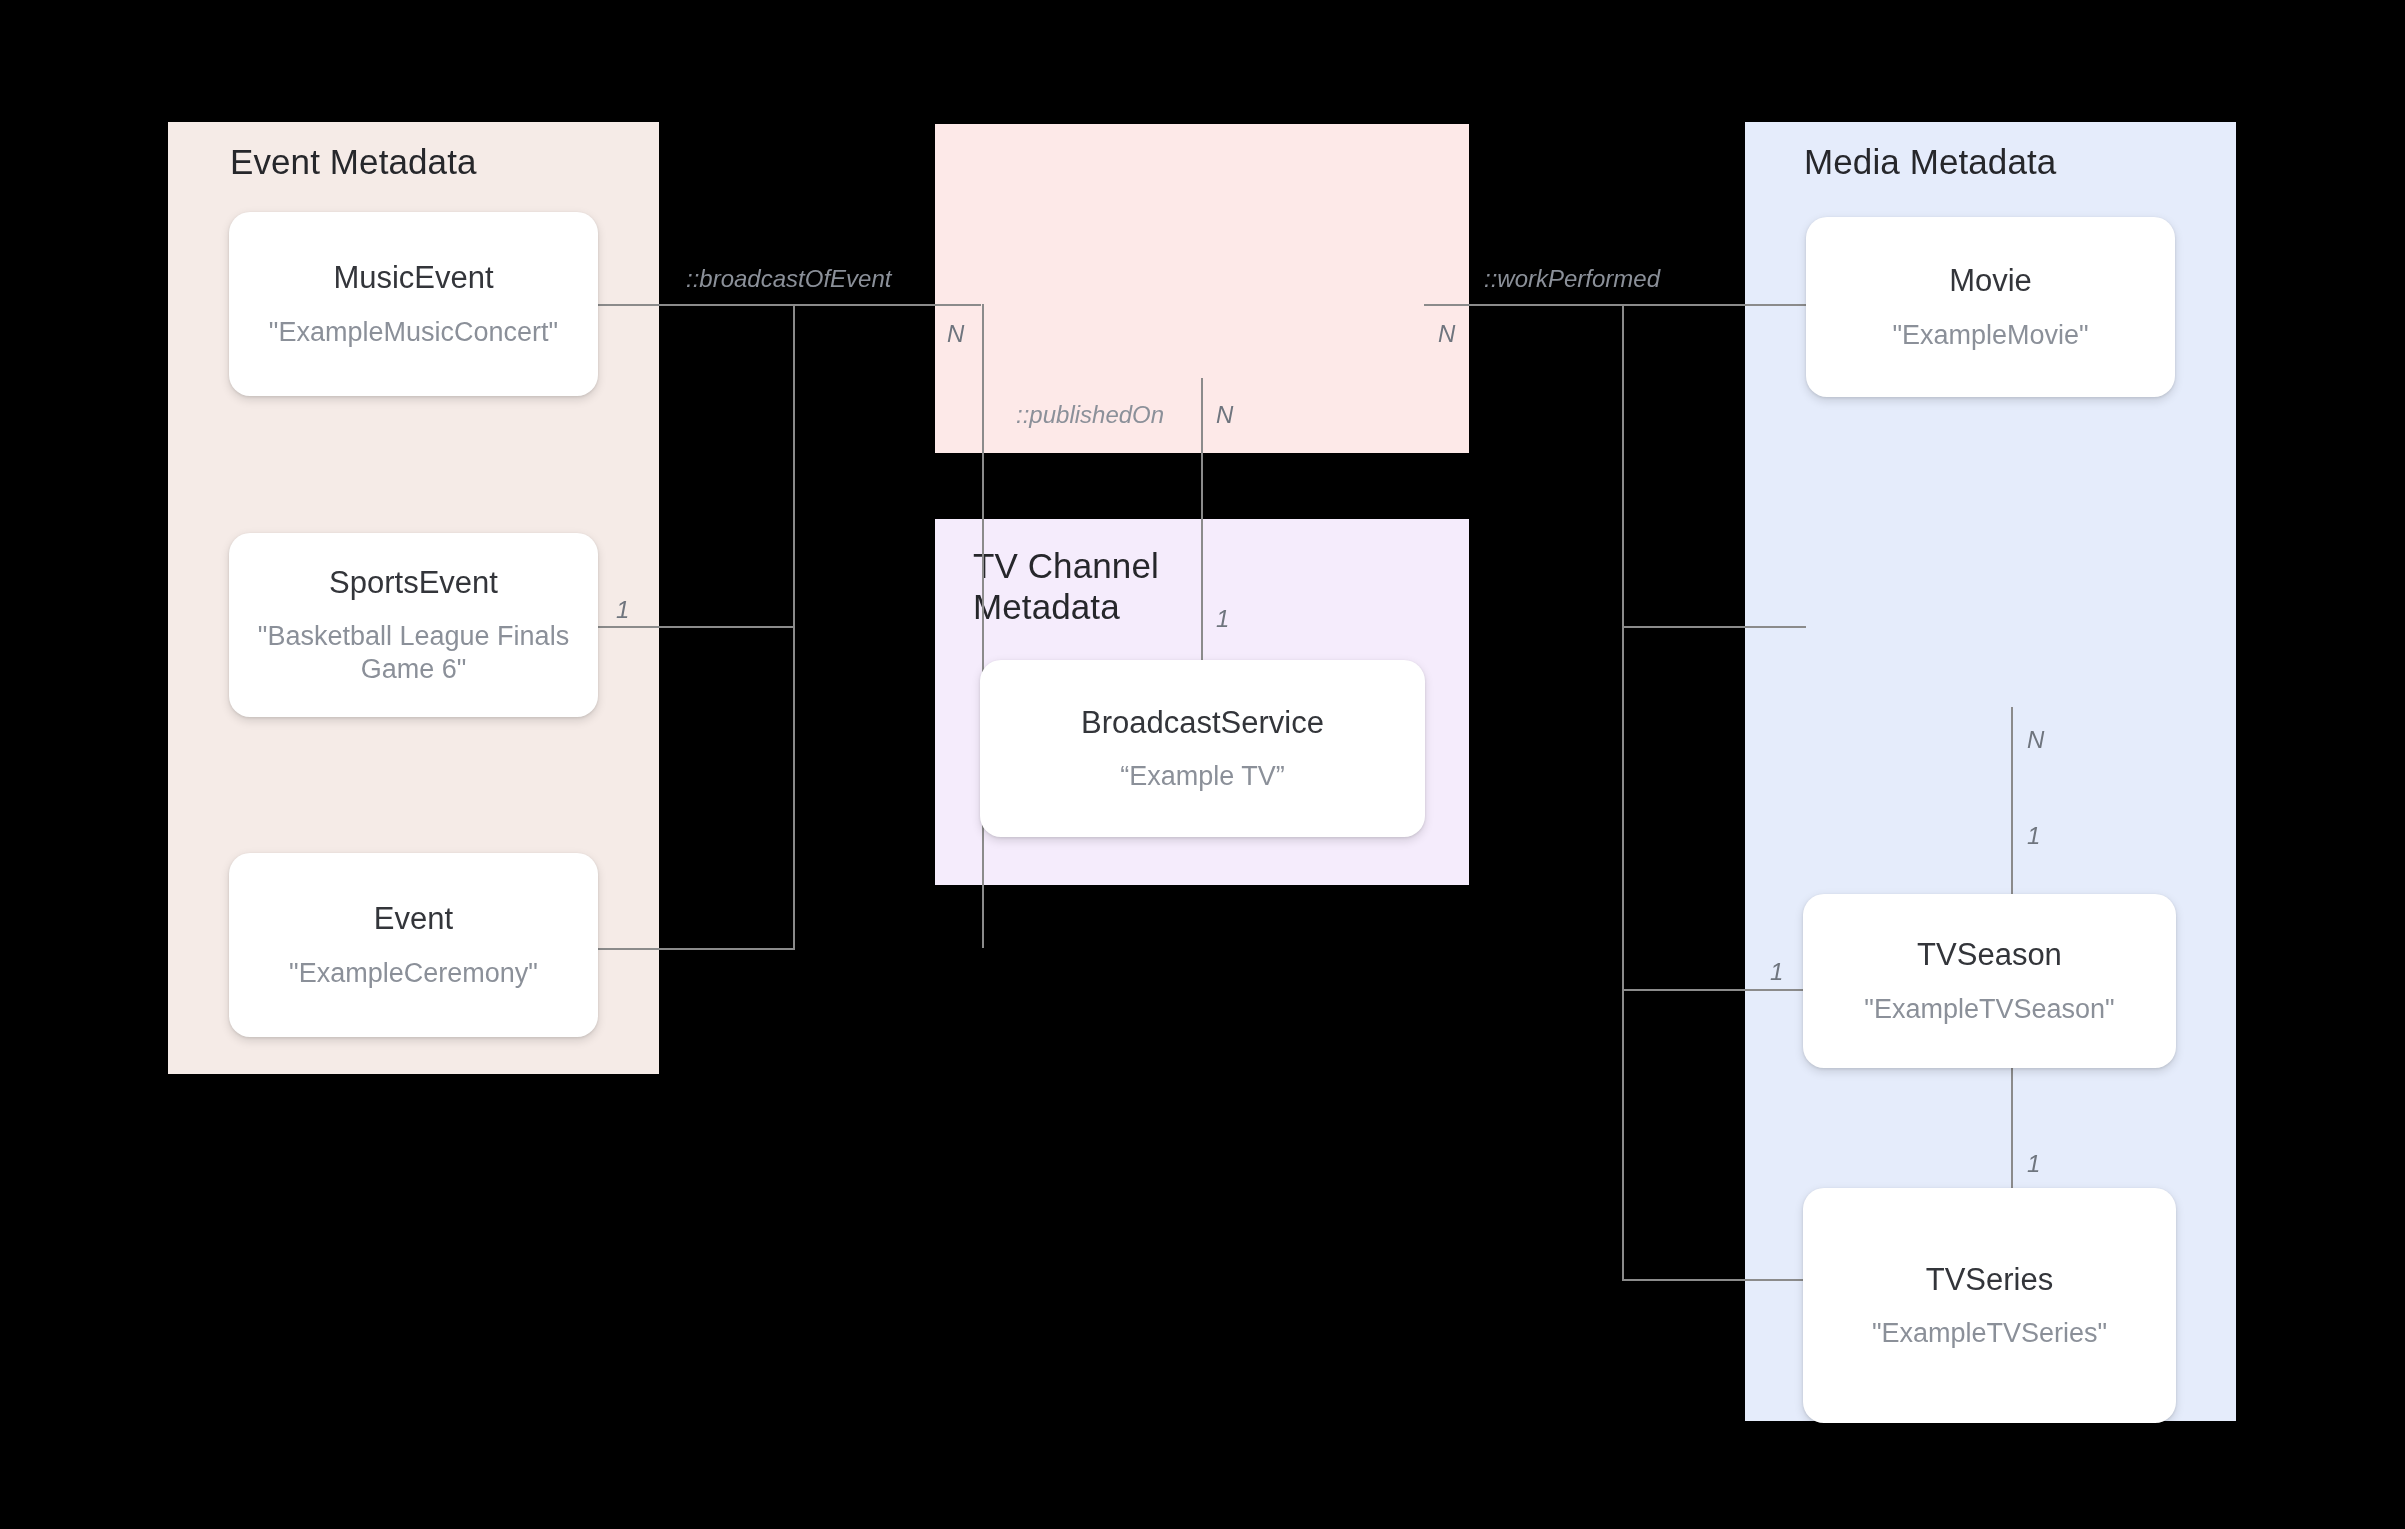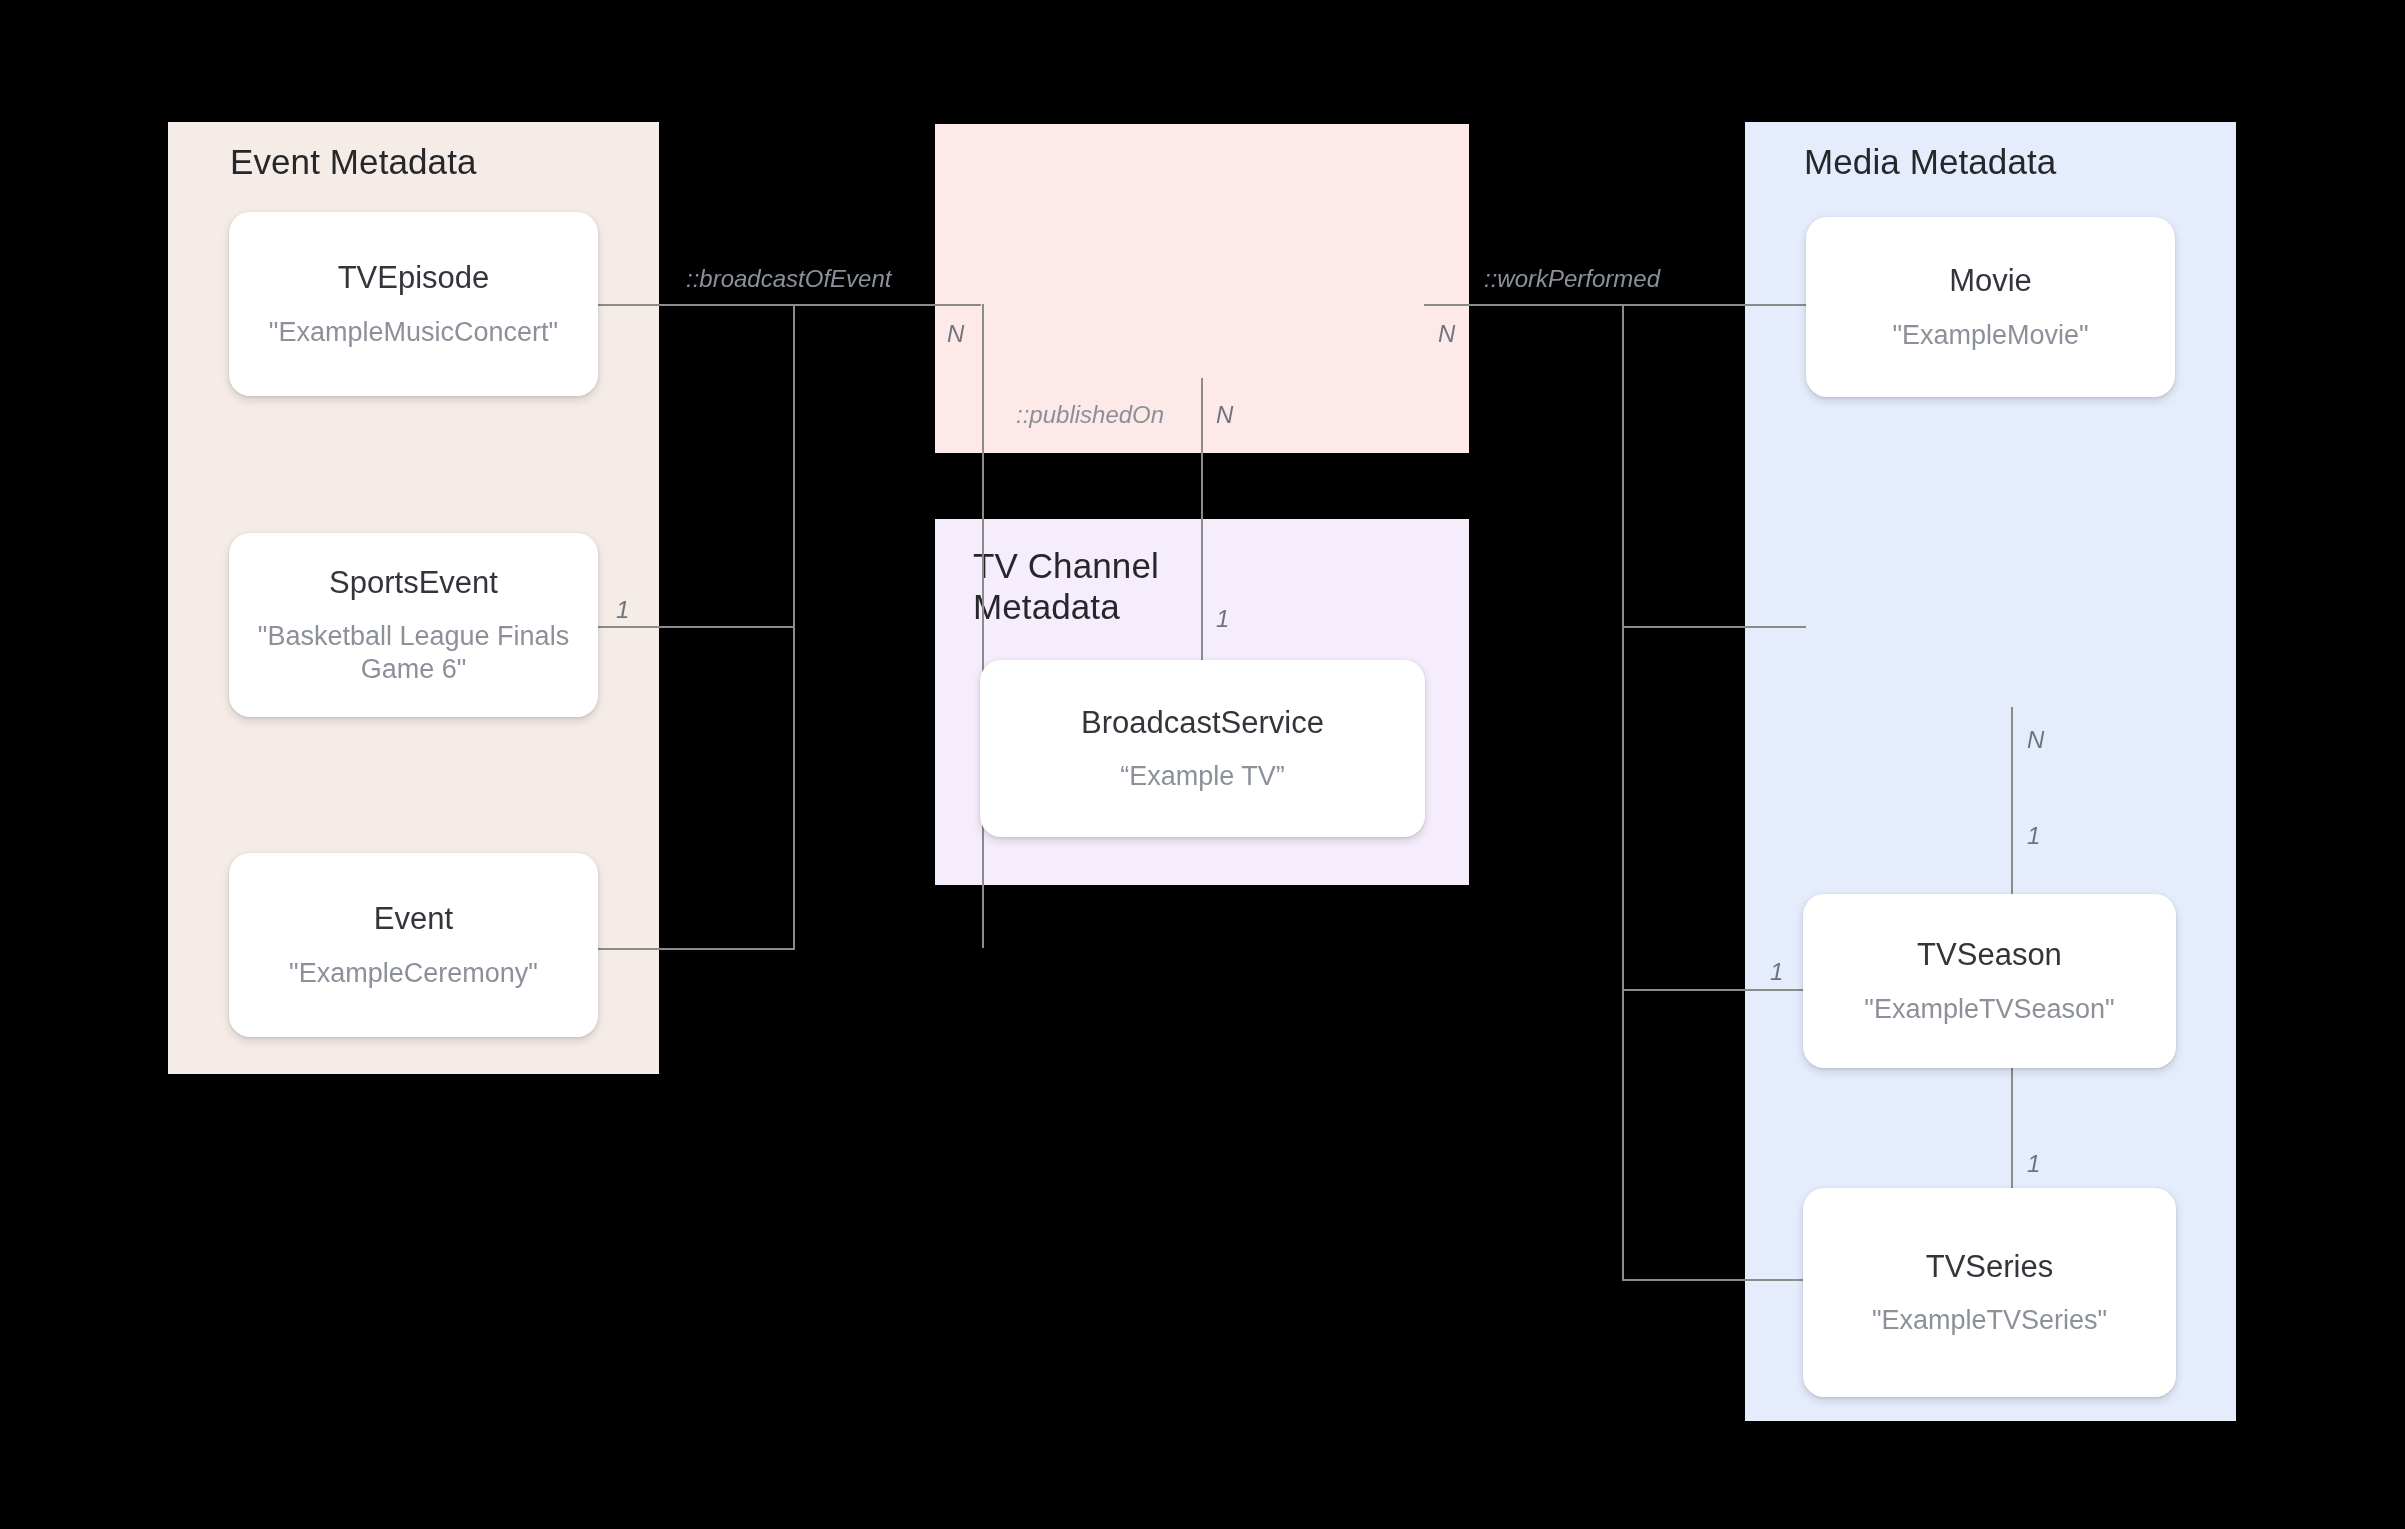--- a/index.html
+++ b/index.html
@@ -133,21 +133,21 @@
 
   <div class="card-label" style="left:2027px; top:822px;">1</div>
 
   <div class="card-label" style="left:1770px; top:958px;">1</div>
 
   <div class="card-label" style="left:2027px; top:1042px;">N</div>
 
   <div class="card-label" style="left:2027px; top:1150px;">1</div>
 
   <div class="card" style="left:229px; top:212px; width:369px; height:184px;">
-    <div class="card-title">TVEpisode</div>
+    <div class="card-title">MusicEvent</div>
     <div class="card-sub">"ExampleMusicConcert"</div>
   </div>
 
   <div class="card" style="left:229px; top:533px; width:369px; height:184px;">
     <div class="card-title">SportsEvent</div>
     <div class="card-sub">"Basketball League Finals Game 6"</div>
   </div>
 
   <div class="card" style="left:229px; top:853px; width:369px; height:184px;">
     <div class="card-title">Event</div>
@@ -164,19 +164,19 @@
     <div class="card-title">Movie</div>
     <div class="card-sub">"ExampleMovie"</div>
   </div>
 
 
   <div class="card" style="left:1803px; top:894px; width:373px; height:174px;">
     <div class="card-title">TVSeason</div>
     <div class="card-sub">"ExampleTVSeason"</div>
   </div>
 
-  <div class="card" style="left:1803px; top:1188px; width:373px; height:209px;">
+  <div class="card" style="left:1803px; top:1188px; width:373px; height:235px;">
     <div class="card-title">TVSeries</div>
     <div class="card-sub">"ExampleTVSeries"</div>
   </div>
 
 </div>
 
 
 </body></html>

